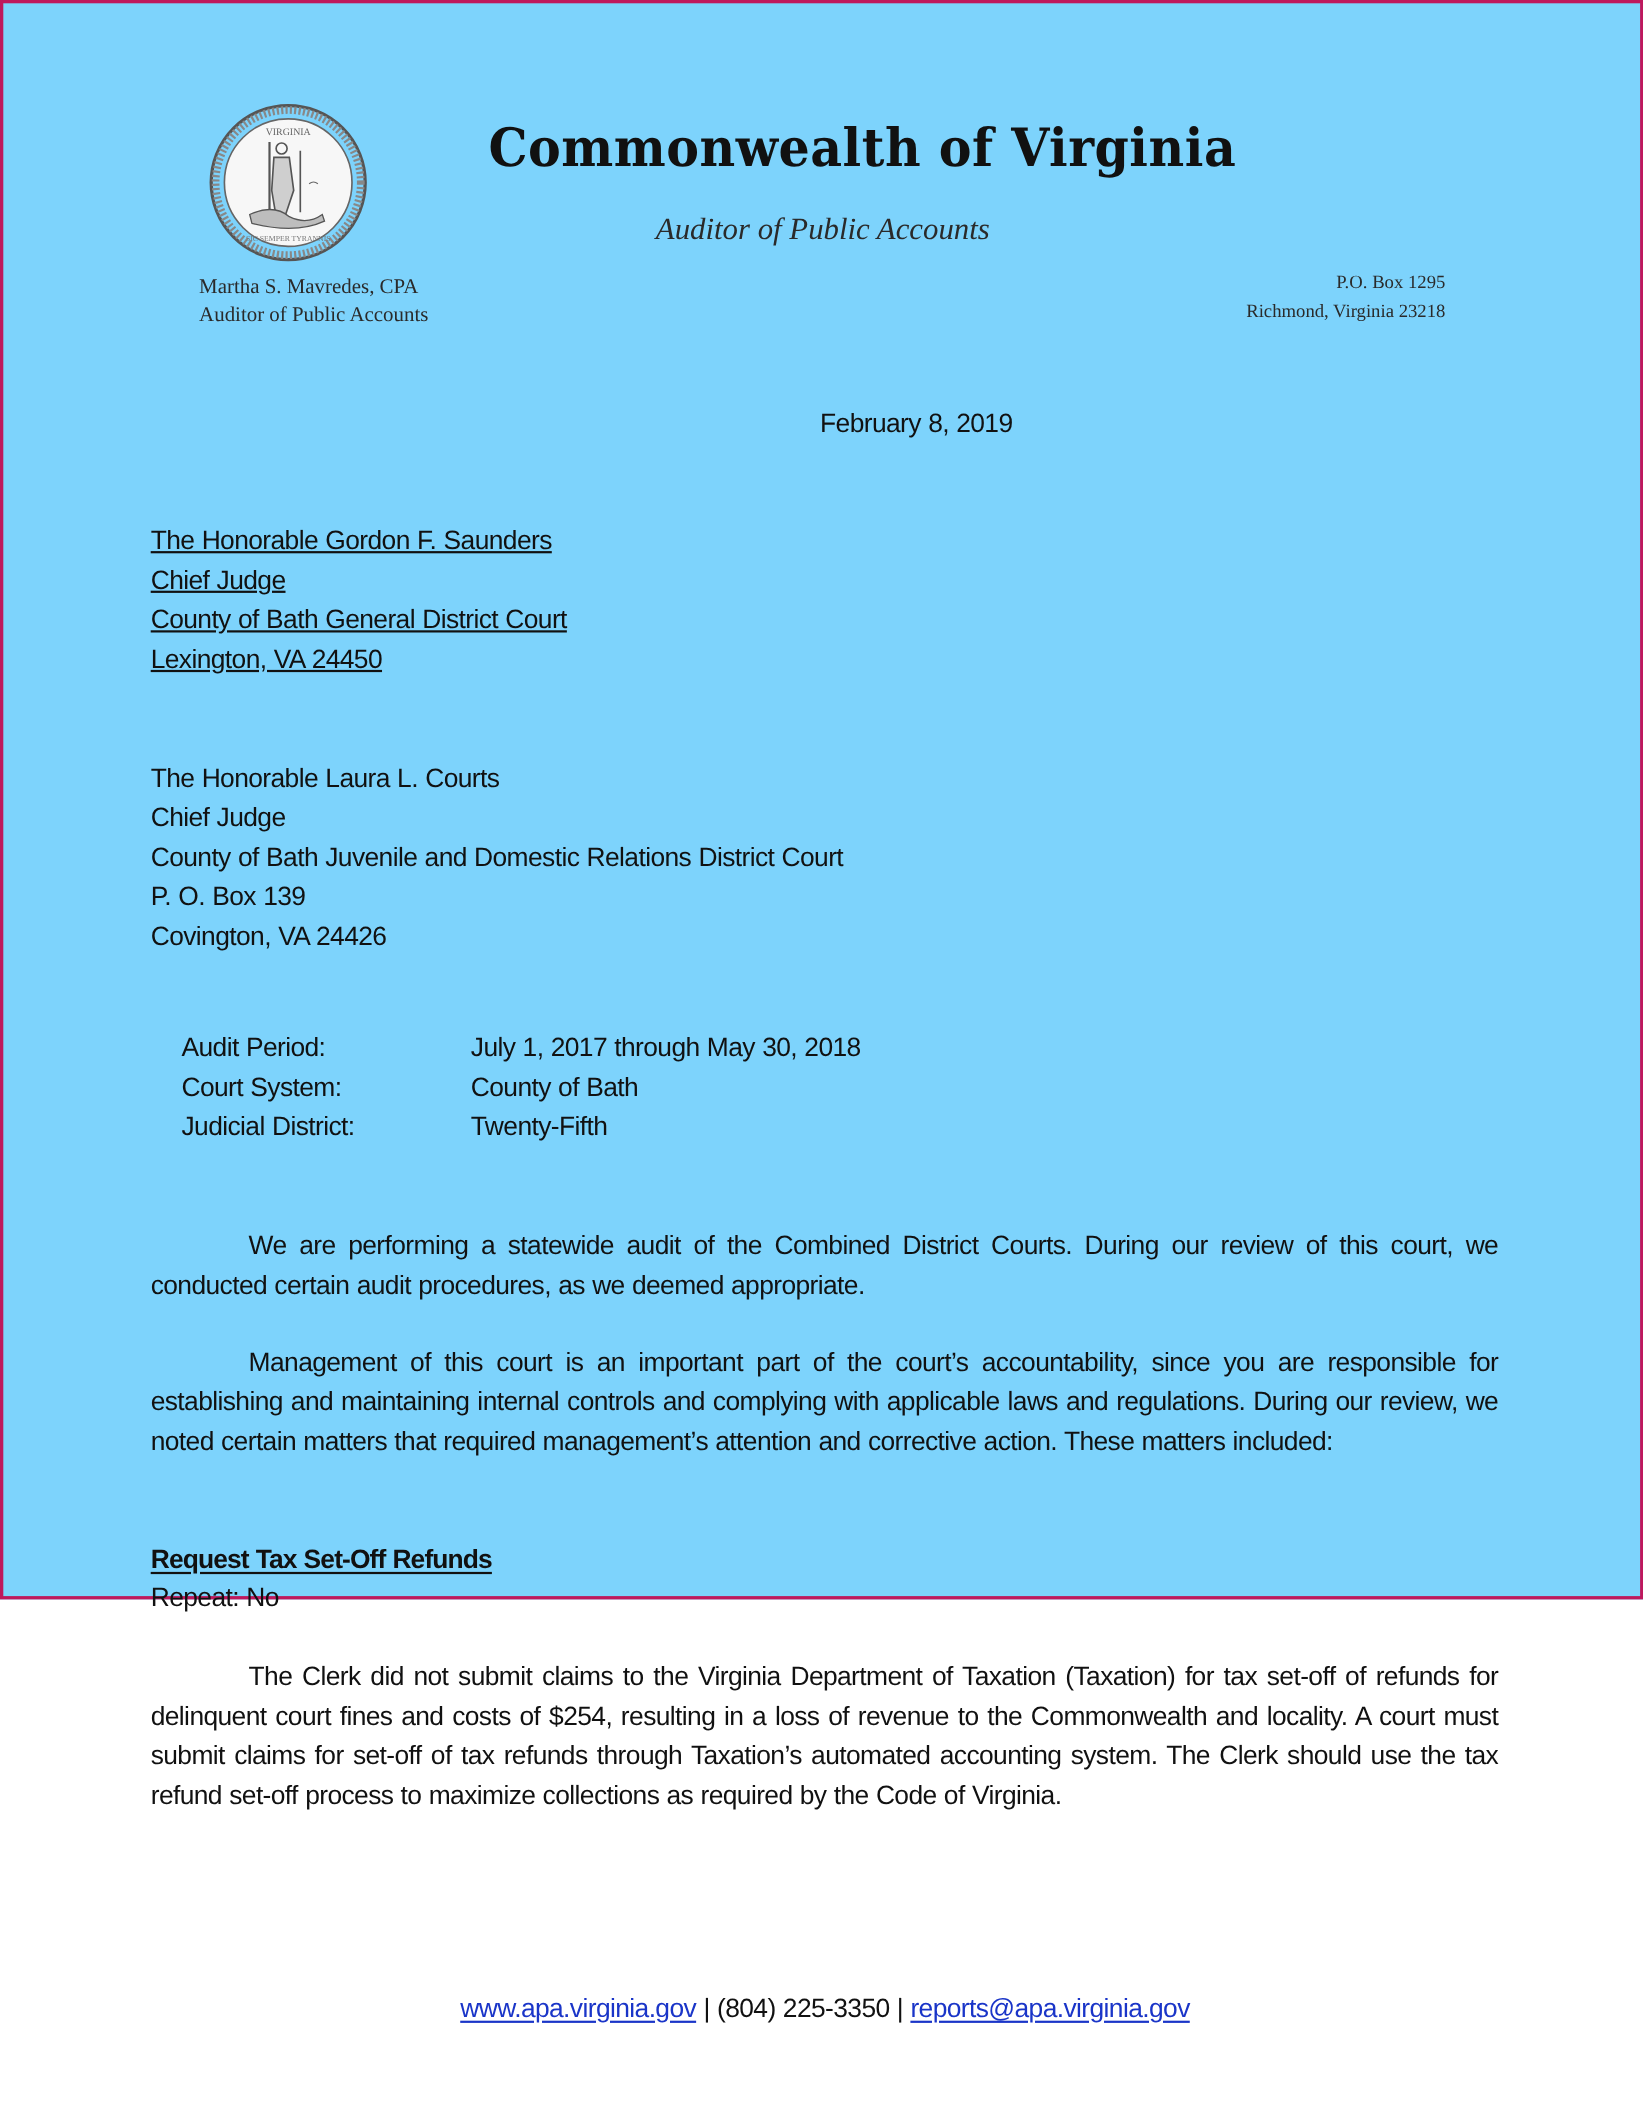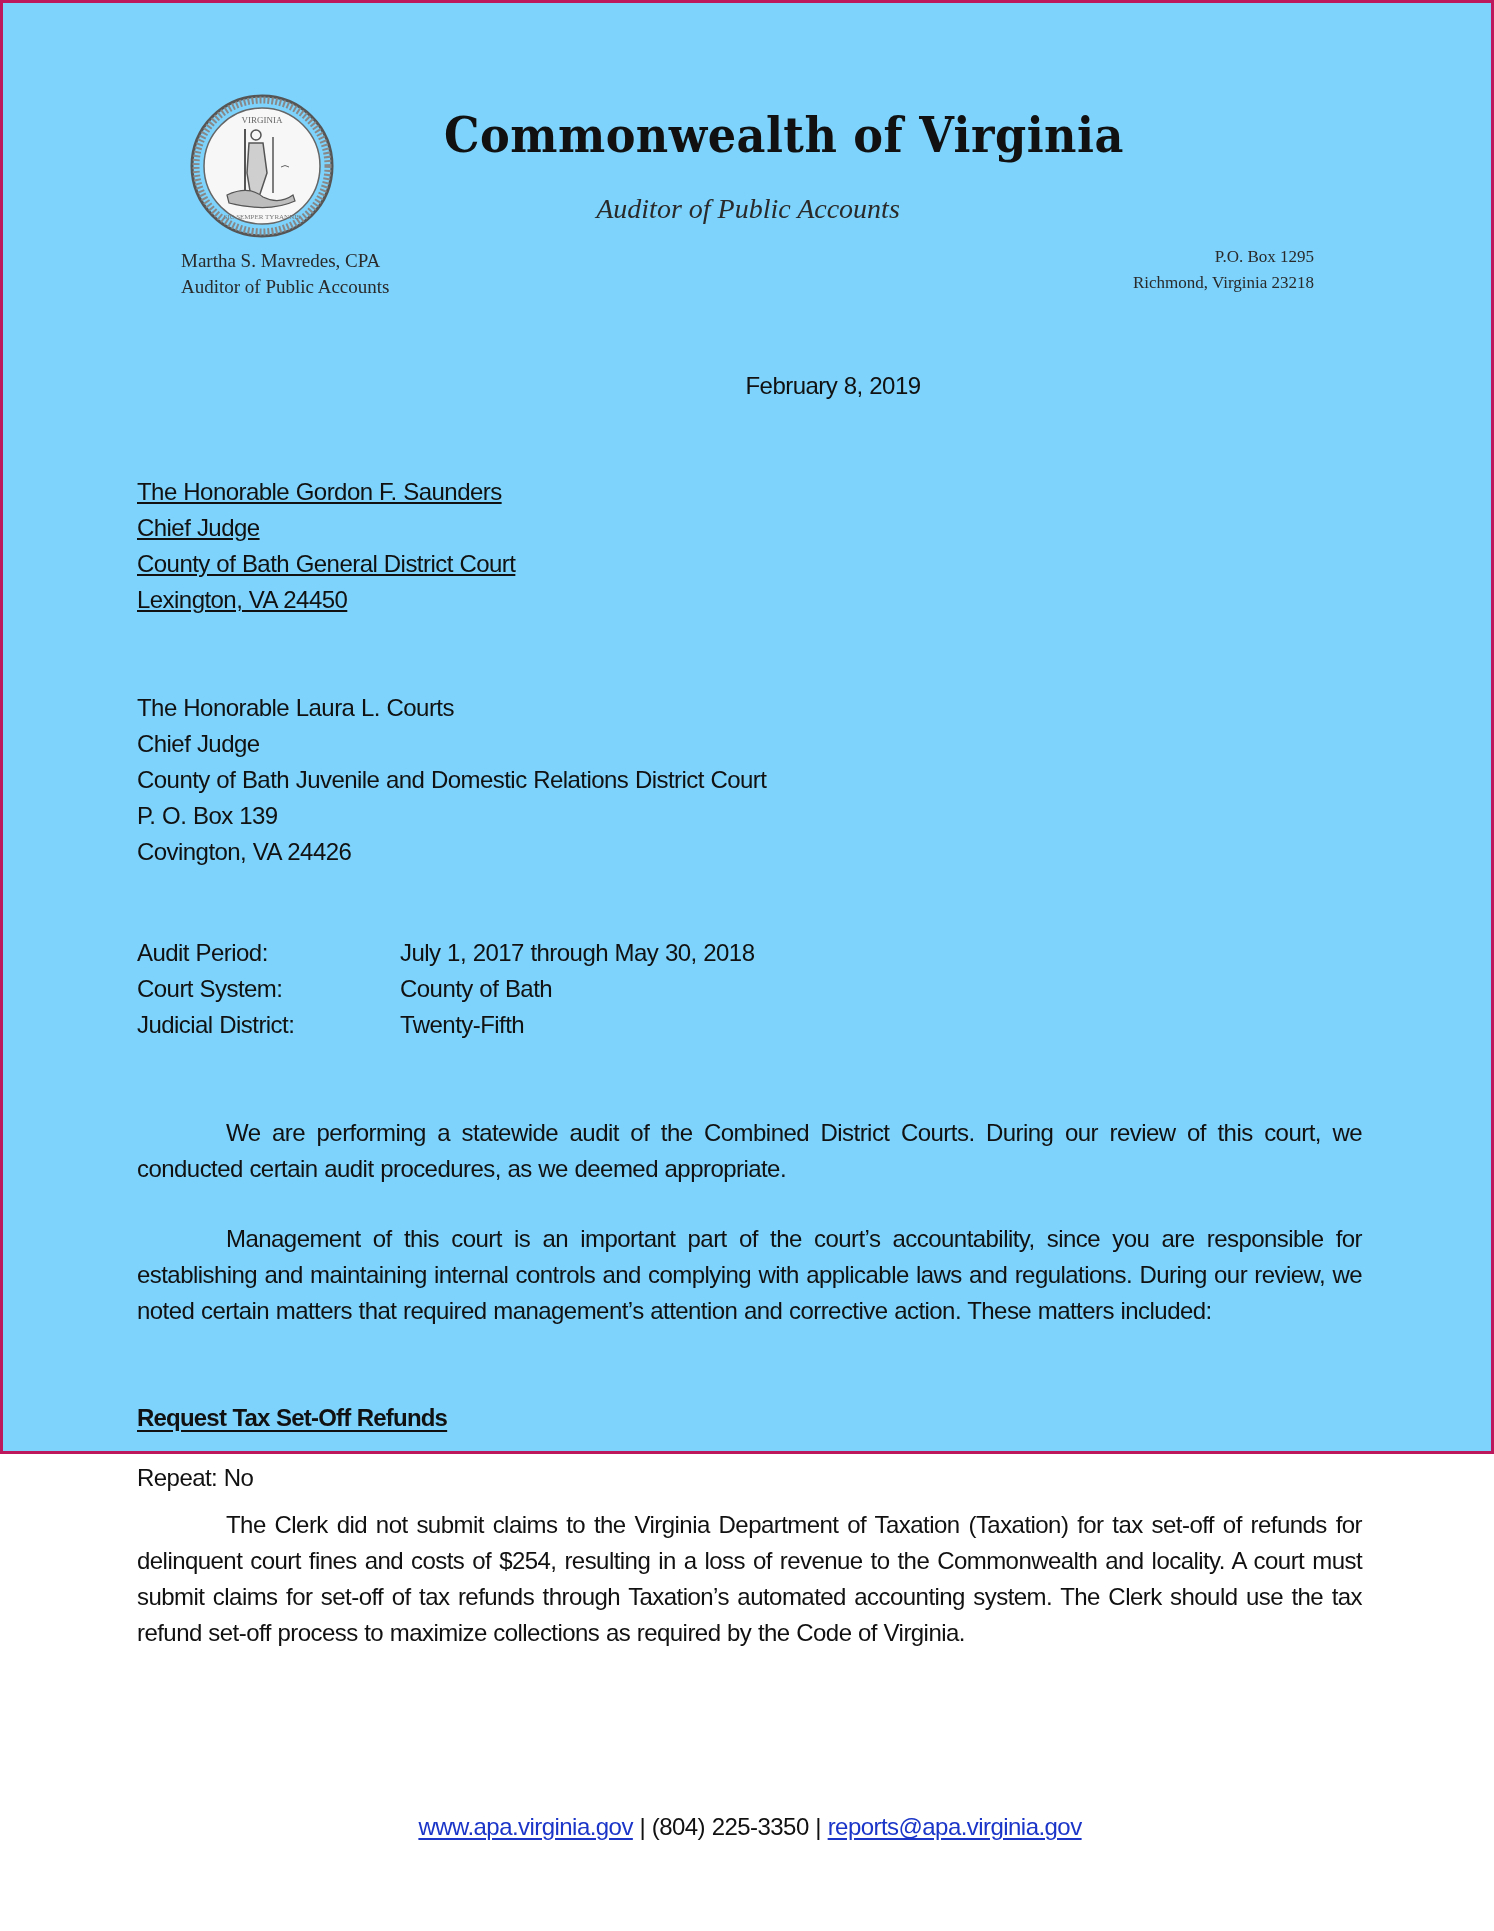--- a/index.html
+++ b/index.html
@@ -32,27 +32,27 @@
   .lh-right { right: 177px; top: 241px; font-size: 17px; line-height: 26px; text-align: right; }
 
   
   .txt { font-size: 24px; line-height: 36px; letter-spacing: -0.55px; word-spacing: 0.5px; }
   .block { left: 134px; width: 1225px; }
   .line { display: block; white-space: nowrap; }
   .date { left: 630px; width: 400px; text-align: center; top: 365px; }
   .addr1 { top: 471px; text-decoration: underline; }
   .addr2 { top: 687px; }
   .audit { top: 932px; }
-  .audit-row { display: flex; white-space: nowrap; }
+  .audit-row { display: flex; white-space: nowrap; margin-left: 28px; }
   .audit-label { width: 263px; flex: none; }
   .para { text-align: justify; text-indent: 89px; margin: 0; }
   .p1 { top: 1112px; }
   .p2 { top: 1218px; }
   .heading { top: 1397px; font-weight: bold; text-decoration: underline; text-underline-offset: 4px; white-space: nowrap; letter-spacing: -0.8px; }
-  .repeat { top: 1432px; margin-top: 25px; }
+  .repeat { top: 1432px; }
   .p3 { top: 1504px; }
 
   
   .footer { left: 0; width: 1494px; top: 1806px; text-align: center; white-space: nowrap; }
   .footer a { color: #1a35c8; text-decoration: underline; text-underline-offset: 3px; }
   .footer .sep { color: #111; }
 </style>
 </head>
 <body>
 

